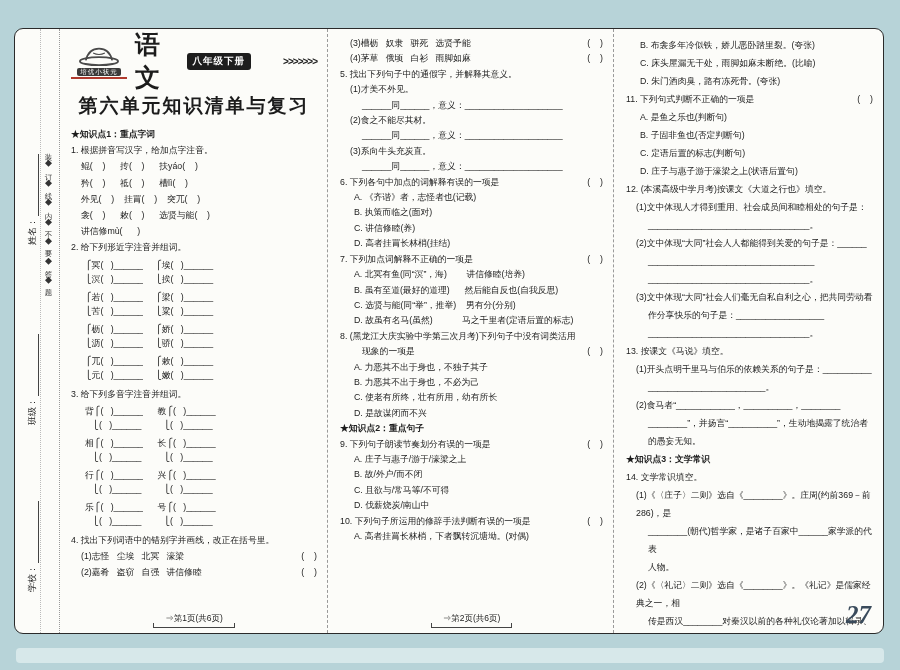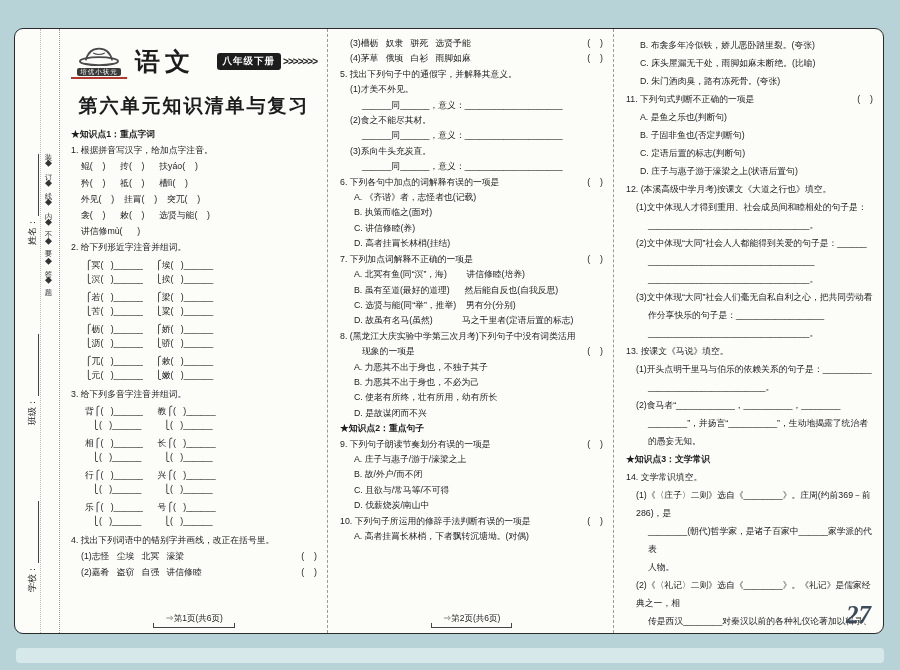--- a/index.html
+++ b/index.html
@@ -36,21 +36,21 @@
   .col-left{width:268px;}
   .col-mid{width:286px;border-left:1px dashed #9a9a9a;}
   .col-right{flex:1;border-left:1px dashed #9a9a9a;}
   
   .brandrow{display:flex;align-items:center;height:46px;margin-top:2px;}
   .logo{width:56px;display:flex;flex-direction:column;align-items:center;}
   .logo svg{display:block;}
   .brandtag{background:#3a3a3a;color:#fff;font-size:6.5px;line-height:8px;padding:0 3px;border-radius:2px;letter-spacing:1px;white-space:nowrap;}
   .brandline{width:56px;height:2px;background:#b03a2e;margin-top:1px;}
   .subject{font-size:25px;font-weight:bold;letter-spacing:5px;margin-left:8px;}
-  .badgewrap{margin-left:auto;display:flex;align-items:center;}
+  .badgewrap{margin-left:auto;display:flex;align-items:center;gap:30px;}
   .badge{background:#1d1d1d;color:#fff;font-size:9.5px;font-weight:bold;padding:2px 6px;border-radius:3px;letter-spacing:1px;white-space:nowrap;}
   .arrows{font-size:10px;font-weight:bold;letter-spacing:-1px;color:#222;margin-left:2px;}
   .title{text-align:center;font-size:19px;font-weight:bold;letter-spacing:2px;margin:9px 0 7px;}
   
   .line{display:flex;justify-content:space-between;font-size:8.8px;line-height:15.4px;min-height:15.4px;}
   .col-left .line{line-height:16.2px;min-height:16.2px;}
   .col-right .line{line-height:18px;min-height:18px;}
   .line .t{white-space:pre-wrap;}
   .line .r{white-space:pre;margin-left:4px;}
   .sec{font-weight:bold;}

